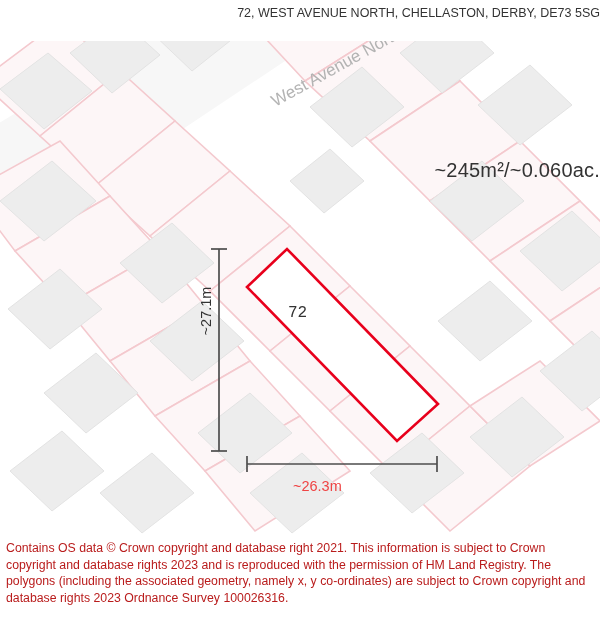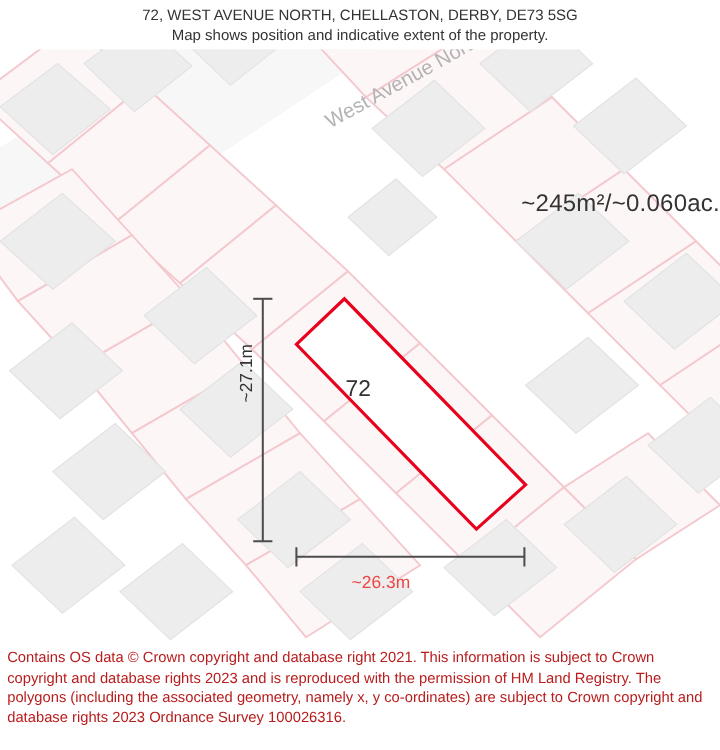--- a/index.html
+++ b/index.html
@@ -11,21 +11,21 @@
     height: 625px;
     background: #ffffff;
     font-family: "Liberation Sans", sans-serif;
     color: #333333;
     overflow: hidden;
     position: relative;
   }
   .header {
     width: 600px;
     padding-top: 5px;
-    text-align: center;
+    text-align: right;
   }
   .header .title {
     font-size: 12.5px;
     color: #333333;
     line-height: 16px;
     white-space: nowrap;
   }
   .header .subtitle {
     font-size: 12.5px;
     color: #333333;
@@ -52,23 +52,24 @@
     top: 118px;
     width: 600px;
     text-align: right;
     font-size: 20px;
     color: #333333;
     letter-spacing: 0.2px;
   }
   .plot-number {
     position: absolute;
     left: 288px;
-    top: 273px;
-    font-size: 19px;
-    color: #333333;
+    top: 263px;
+    font-size: 16px;
+    color: #333333;
+    font-family: Liberation Mono, monospace;
   }
   .dim-vert {
     position: absolute;
     left: 182px;
     top: 262px;
     font-size: 14.5px;
     color: #333333;
     transform: rotate(-90deg);
     transform-origin: center center;
     white-space: nowrap;
@@ -101,21 +102,20 @@
     font-size: 12.3px;
     line-height: 16.5px;
     color: #b91c1c;
   }
 </style>
 </head>
 <body>
 
 <div class="header">
   <div class="title">72, WEST AVENUE NORTH, CHELLASTON, DERBY, DE73 5SG</div>
-  <div class="subtitle">Map shows position and indicative extent of the property.</div>
 </div>
 
 <div class="map-wrap">
   <svg class="map-svg" width="600" height="497" viewBox="0 0 600 497">
     <defs>
       <clipPath id="mapclip">
         <rect x="0" y="0" width="600" height="497"></rect>
       </clipPath>
     </defs>
     <g clip-path="url(#mapclip)">

